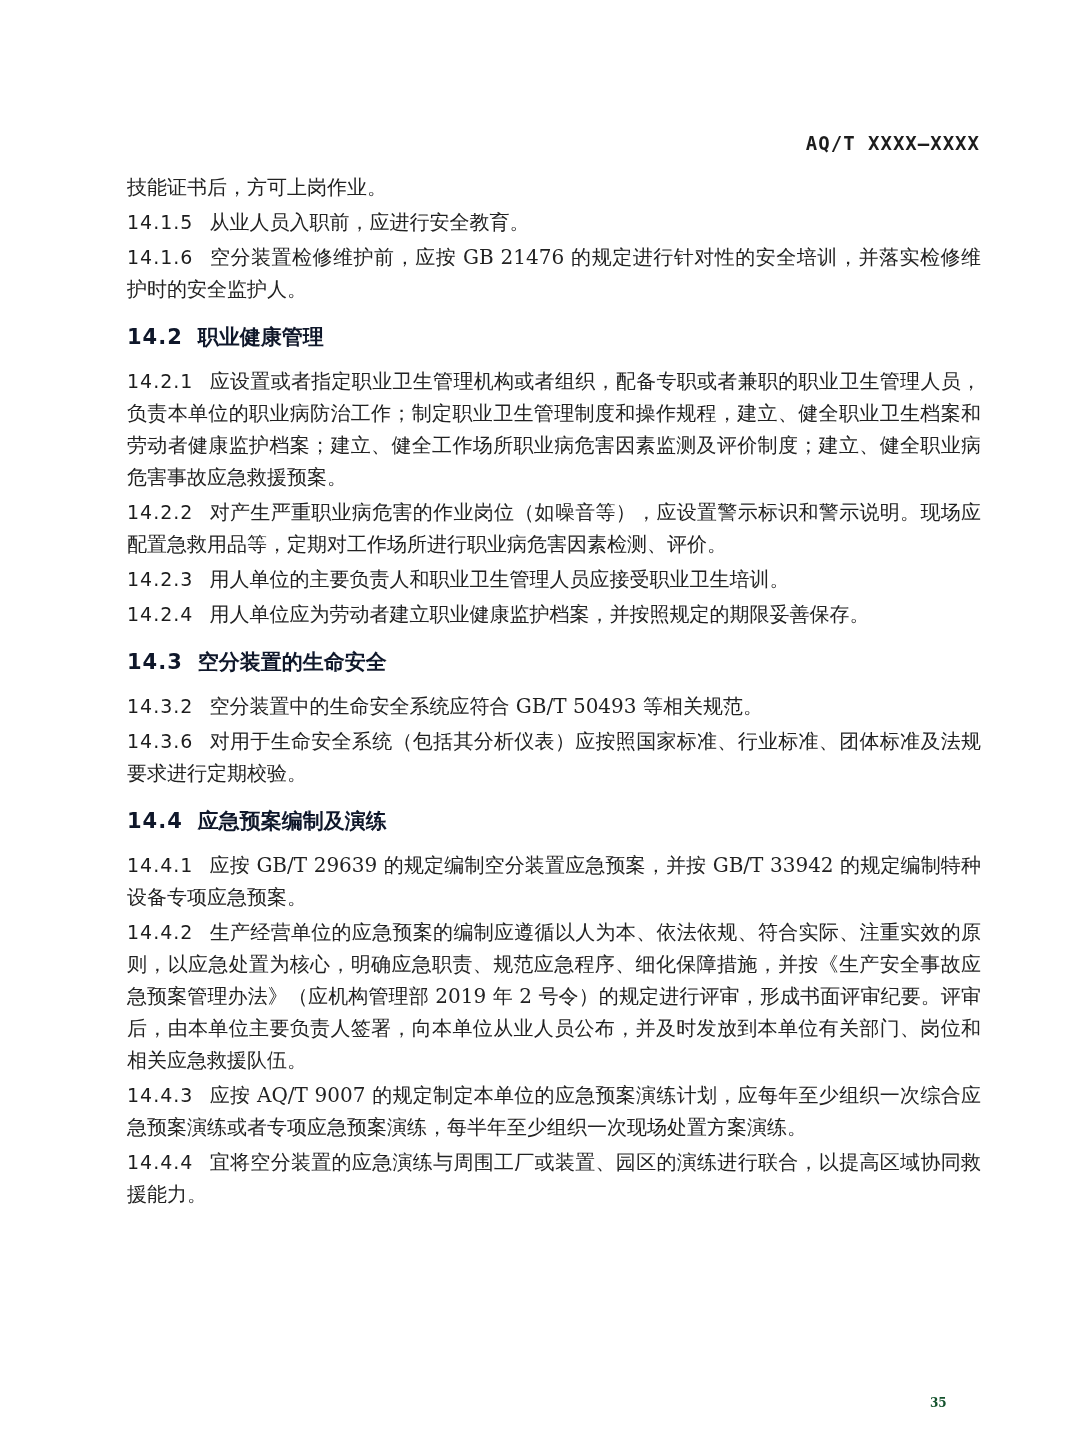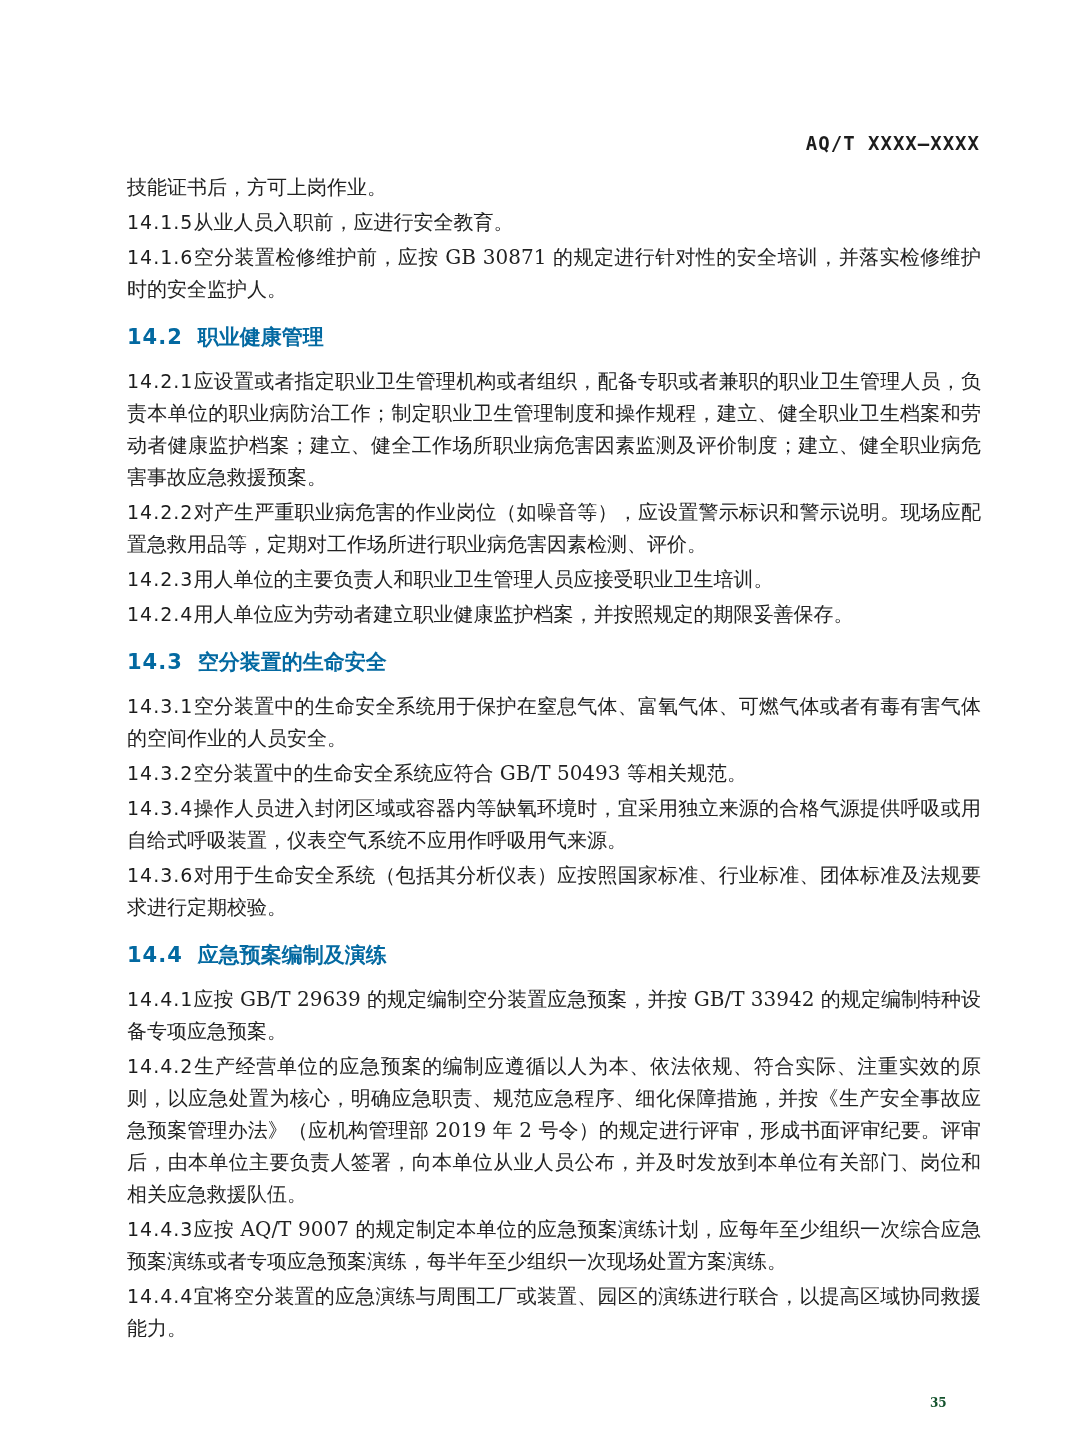--- a/index.html
+++ b/index.html
@@ -34,30 +34,30 @@
     margin: 3px 0;
     font-size: 20px;
     line-height: 32px;
     text-align: justify;
     color: #222222;
   }
   .clause .num {
     font-family: "DejaVu Sans", sans-serif;
     font-size: 19px;
     color: #1c1c1c;
-    margin-right: 0;
+    margin-right: 16px;
     letter-spacing: 1px;
   }
   .heading {
     margin: 16px 0 12px 0;
     font-family: "DejaVu Sans", sans-serif;
     font-weight: bold;
     font-size: 21px;
     line-height: 32px;
-    color: #0369a1;
+    color: #0f172a;
   }
   .heading .num {
     margin-right: 15px;
     letter-spacing: 1px;
   }
   .page-number {
     position: absolute;
     left: 930px;
     top: 1396px;
     font-family: "DejaVu Serif", serif;
@@ -72,40 +72,38 @@
 <div class="page">
 
   <div class="doc-code">AQ/T XXXX—XXXX</div>
 
   <div class="content">
 
     <p class="clause"><span>技能证书后，方可上岗作业。</span></p>
 
     <p class="clause"><span class="num">14.1.5</span><span>从业人员入职前，应进行安全教育。</span></p>
 
-    <p class="clause"><span class="num">14.1.6</span><span>空分装置检修维护前，应按 GB 30871 的规定进行针对性的安全培训，并落实检修维护时的安全监护人。</span></p>
+    <p class="clause"><span class="num">14.1.6</span><span>空分装置检修维护前，应按 GB 21476 的规定进行针对性的安全培训，并落实检修维护时的安全监护人。</span></p>
 
     <h2 class="heading"><span class="num">14.2</span><span>职业健康管理</span></h2>
 
     <p class="clause"><span class="num">14.2.1</span><span>应设置或者指定职业卫生管理机构或者组织，配备专职或者兼职的职业卫生管理人员，负责本单位的职业病防治工作；制定职业卫生管理制度和操作规程，建立、健全职业卫生档案和劳动者健康监护档案；建立、健全工作场所职业病危害因素监测及评价制度；建立、健全职业病危害事故应急救援预案。</span></p>
 
     <p class="clause"><span class="num">14.2.2</span><span>对产生严重职业病危害的作业岗位（如噪音等），应设置警示标识和警示说明。现场应配置急救用品等，定期对工作场所进行职业病危害因素检测、评价。</span></p>
 
     <p class="clause"><span class="num">14.2.3</span><span>用人单位的主要负责人和职业卫生管理人员应接受职业卫生培训。</span></p>
 
     <p class="clause"><span class="num">14.2.4</span><span>用人单位应为劳动者建立职业健康监护档案，并按照规定的期限妥善保存。</span></p>
 
     <h2 class="heading"><span class="num">14.3</span><span>空分装置的生命安全</span></h2>
 
-    <p class="clause"><span class="num">14.3.1</span><span>空分装置中的生命安全系统用于保护在窒息气体、富氧气体、可燃气体或者有毒有害气体的空间作业的人员安全。</span></p>
 
     <p class="clause"><span class="num">14.3.2</span><span>空分装置中的生命安全系统应符合 GB/T 50493 等相关规范。</span></p>
 
 
-    <p class="clause"><span class="num">14.3.4</span><span>操作人员进入封闭区域或容器内等缺氧环境时，宜采用独立来源的合格气源提供呼吸或用自给式呼吸装置，仪表空气系统不应用作呼吸用气来源。</span></p>
 
 
     <p class="clause"><span class="num">14.3.6</span><span>对用于生命安全系统（包括其分析仪表）应按照国家标准、行业标准、团体标准及法规要求进行定期校验。</span></p>
 
     <h2 class="heading"><span class="num">14.4</span><span>应急预案编制及演练</span></h2>
 
     <p class="clause"><span class="num">14.4.1</span><span>应按 GB/T 29639 的规定编制空分装置应急预案，并按 GB/T 33942 的规定编制特种设备专项应急预案。</span></p>
 
     <p class="clause"><span class="num">14.4.2</span><span>生产经营单位的应急预案的编制应遵循以人为本、依法依规、符合实际、注重实效的原则，以应急处置为核心，明确应急职责、规范应急程序、细化保障措施，并按《生产安全事故应急预案管理办法》（应机构管理部 2019 年 2 号令）的规定进行评审，形成书面评审纪要。评审后，由本单位主要负责人签署，向本单位从业人员公布，并及时发放到本单位有关部门、岗位和相关应急救援队伍。</span></p>
 

